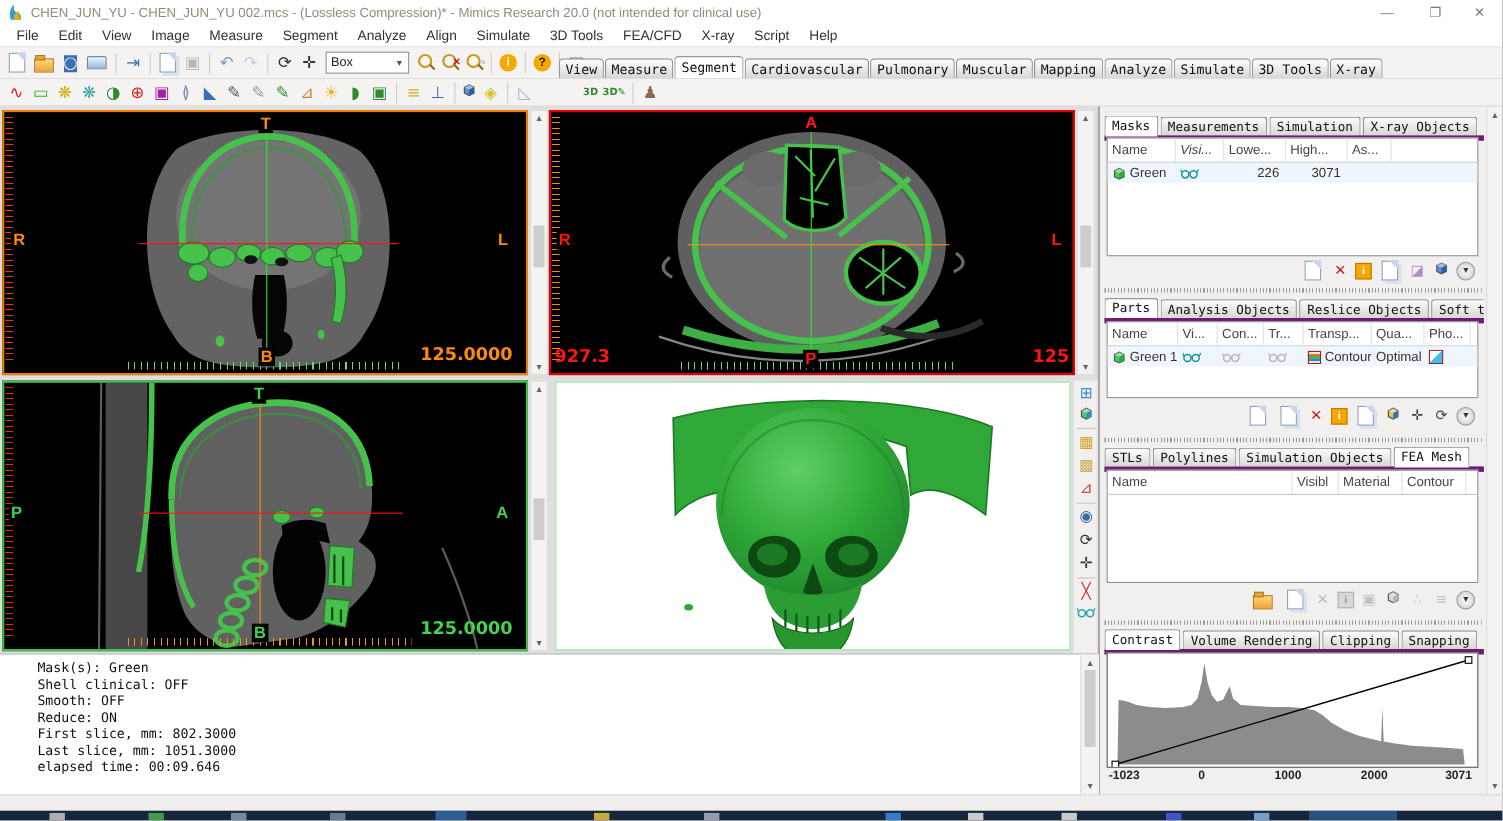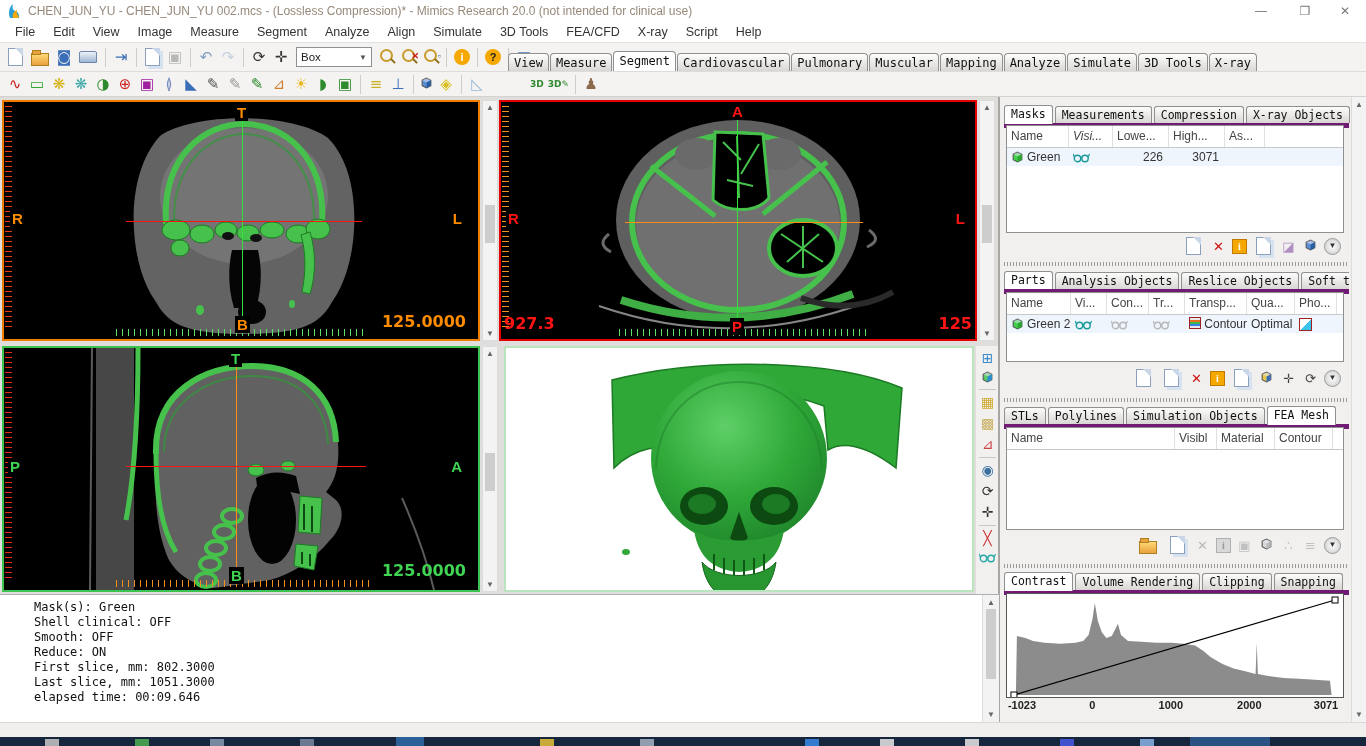--- a/index.html
+++ b/index.html
@@ -56,21 +56,21 @@
   #maindiv{position:absolute;left:998px;top:97px;width:2px;height:625px;background:#a9a7a4;}
   
   #rpanel{position:absolute;left:1000px;top:97px;width:351px;height:625px;background:#f1f0ee;}
   .ptabs{position:absolute;left:4px;right:2px;height:20px;display:flex;align-items:flex-end;border-bottom:5px solid #701a75;}
   .ptab{font-family:"DejaVu Sans Mono",monospace;font-size:11.5px;color:#111;background:linear-gradient(#fcfcfc,#d9d7d4);border:1px solid #8f8f8f;border-bottom:none;border-radius:3px 3px 0 0;padding:2px 6px 1px 6px;margin-right:2px;white-space:nowrap;line-height:13px;}
   .ptab.active{background:#fff;padding-bottom:3px;margin-bottom:-1px;position:relative;z-index:2;}
   .ptable{position:absolute;left:6px;width:338px;background:#fff;border:1px solid #8f8f8f;box-sizing:border-box;font-size:12px;color:#333;}
   .thead{display:flex;border-bottom:1px solid #c8c8c8;height:21px;align-items:center;}
   .thead div{border-right:1px solid #e0e0e0;padding-left:4px;box-sizing:border-box;height:100%;line-height:21px;color:#444;overflow:hidden;white-space:nowrap;}
   .trow{display:flex;height:18px;align-items:center;background:#eef5fc;}
-  .trow div{padding-left:4px;box-sizing:border-box;overflow:hidden;white-space:nowrap;display:flex;align-items:flex-start;gap:3px;}
+  .trow div{padding-left:4px;box-sizing:border-box;overflow:hidden;white-space:nowrap;display:flex;align-items:flex-end;gap:3px;}
   .acticons{position:absolute;right:10px;height:20px;display:flex;align-items:center;gap:5px;}
   .acticons .tbico{width:17px;font-size:13px;line-height:17px;}
   .ibadge{display:inline-block;width:13px;height:13px;background:#f5a800;border:1px solid #c07800;color:#fff;font-weight:bold;font-size:10px;text-align:center;line-height:13px;font-family:"Liberation Serif",serif;}
   .ibadge.grey{background:#d8d8d8;border-color:#b0b0b0;color:#999;}
   .xico{font-weight:bold;font-size:13px;}
   .morebtn{display:inline-block;width:15px;height:15px;border-radius:50%;background:radial-gradient(#fdfdfd,#c9c9c9);border:1px solid #9a9a9a;color:#333;font-size:8px;text-align:center;line-height:14px;}
   .dotsep{position:absolute;left:4px;right:4px;height:4px;background:repeating-linear-gradient(90deg,#9a9a9a 0 1px,transparent 1px 3px);}
   .stripe-ico{display:inline-block;width:12px;height:10px;border:1px solid #a02020;background:linear-gradient(#e8e8e8 0 2px,#e87020 2px 4px,#3ab84a 4px 6px,#3a80e8 6px 8px,#e8e8e8 8px 10px);}
   .checker-ico{display:inline-block;width:11px;height:11px;border:1px solid #a02020;background:linear-gradient(135deg,#fff 50%,#38c4ea 50%);}
   
@@ -394,21 +394,21 @@
       </div>
   </div>
 
   <div id="maindiv"></div>
 
   <div id="rpanel">
 
     <div class="ptabs" id="maskstabs" style="top:6px;">
         <span class="ptab active">Masks</span>
         <span class="ptab">Measurements</span>
-        <span class="ptab">Compression</span>
+        <span class="ptab">Simulation</span>
         <span class="ptab">X-ray Objects</span>
       </div>
     <div class="ptable" id="maskstable" style="top:28px;height:108px;">
         <div class="thead">
           <div style="width: 62px;">Name</div>
           <div style="width: 44px; font-style: italic;">Visi...</div>
           <div style="width: 56px;">Lowe...</div>
           <div style="width: 56px;">High...</div>
           <div style="width: 40px;">As...</div>
         </div>
@@ -463,21 +463,21 @@
           <div style="width: 48px;">Qua...</div>
           <div style="width: 42px;">Pho...</div>
         </div>
         <div class="trow">
           <div style="width: 64px;">
             <svg width="13" height="13" viewBox="0 0 12 12">
               <polygon points="2,4 6,2 10,4 10,9 6,11 2,9" fill="#3fd24a" stroke="#555"></polygon>
               <polygon points="2,4 6,6 10,4 6,2" fill="#eef" opacity="0.5"></polygon>
               <polygon points="6,6 6,11 10,9 10,4" fill="#2aa832"></polygon>
             </svg>
-            <span>Green 2</span>
+            <span>Green 1</span>
           </div>
           <div style="width: 36px;">
             <svg width="17" height="11" viewBox="0 0 17 11">
               <ellipse cx="4.5" cy="6.5" rx="3.2" ry="3.2" fill="none" stroke="#1a9a9a" stroke-width="1.4"></ellipse>
               <ellipse cx="12" cy="6.5" rx="3.2" ry="3.2" fill="none" stroke="#1a9a9a" stroke-width="1.4"></ellipse>
               <path d="M7.7,6 Q8.3,4.6 8.9,6 M1.4,5 L0.2,2 M15,5 L16.6,2" fill="none" stroke="#1a9a9a" stroke-width="1.2"></path>
             </svg>
           </div>
           <div style="width: 42px;">
             <svg width="17" height="11" viewBox="0 0 17 11">

